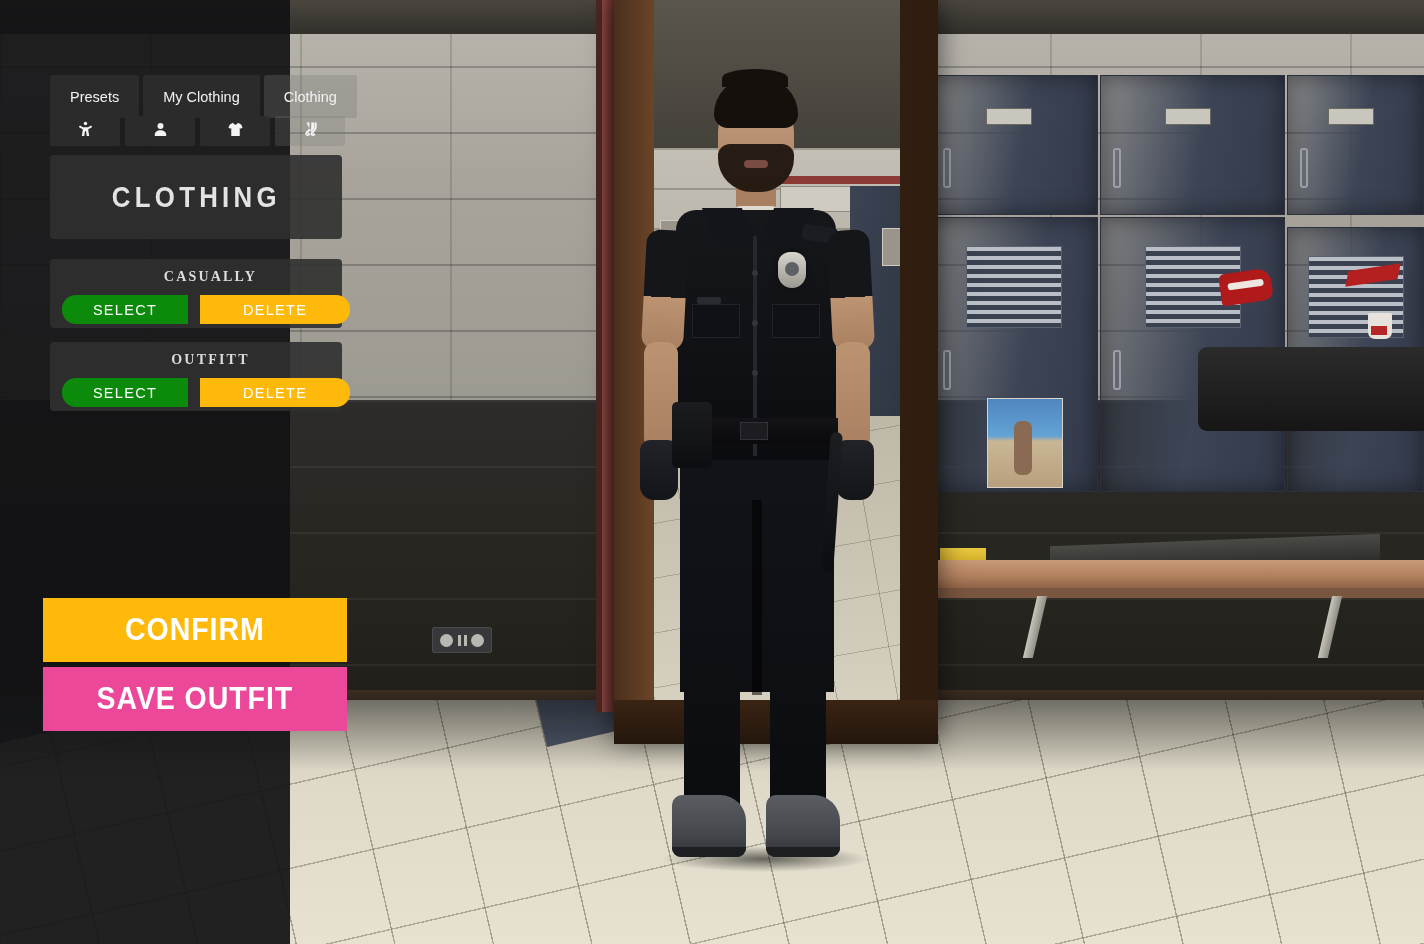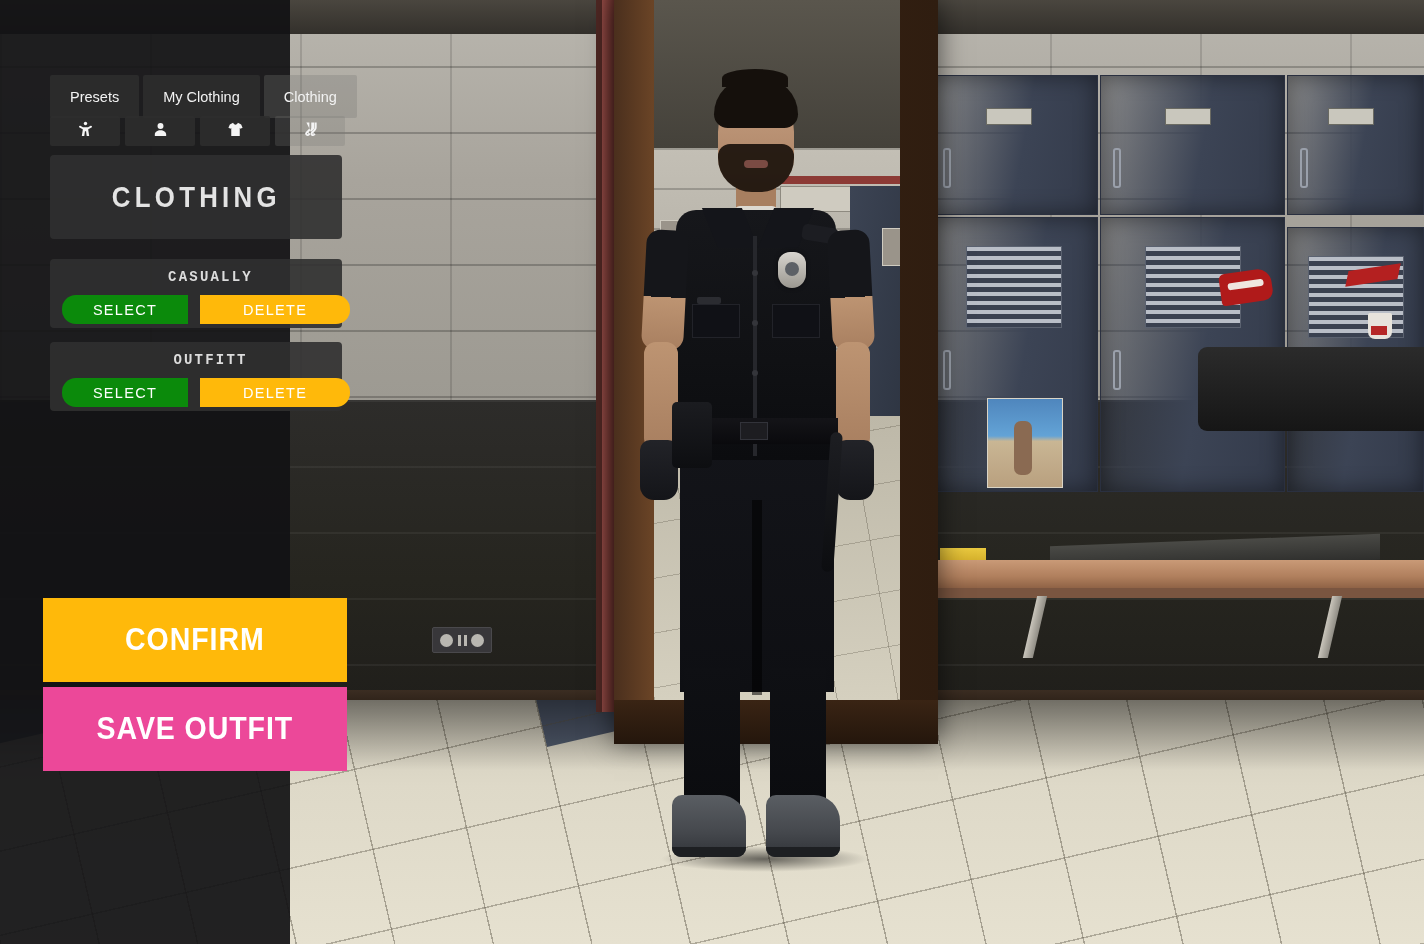--- a/index.html
+++ b/index.html
@@ -390,38 +390,38 @@
   }
 
   .outfit-list { position:absolute; left:50px; top:259px; width:292px; }
   .outfit-card {
     position:relative; width:292px; background:rgba(48,48,48,0.90);
     border-radius:4px; margin-bottom:14px; padding-bottom:4px; overflow:visible;
   }
   .outfit-name {
     height:36px; display:flex; align-items:center; justify-content:center;
     color:#dcdcdc; font-size:14px; font-weight:bold; letter-spacing:2.2px;
-    font-family:Liberation Mono, monospace;
+    font-family:Liberation Serif, serif;
     margin-left:29px;
   }
   .outfit-btns { display:flex; }
   .btn-select, .btn-delete {
     height:29px; flex:1;
     display:flex; align-items:center; justify-content:center;
     color:#ffffff; font-size:14.5px; letter-spacing:1.3px; cursor:pointer;margin-left:12px;
   }
   .btn-select { background:#0b8a0b; border-radius:14px 0 0 14px; }
   .btn-delete {
     background:#ffb90a; border-radius:0 14px 14px 0;
     width:150px; flex:none; margin-right:-8px;text-align:center;
   }
 
   .bottom-actions { position:absolute; left:43px; top:598px; width:304px; }
   .big-btn {
-    width:304px; height:84px; display:flex; align-items:center; justify-content:center;
+    width:304px; height:64px; display:flex; align-items:center; justify-content:center;
     color:#ffffff; font-size:31px; font-weight:bold; letter-spacing:1px;
     font-family:"Liberation Sans Narrow","Liberation Sans", sans-serif;
     cursor:pointer;
   }
   .big-btn span { transform:scaleX(.92); display:block; }
   .btn-confirm { background:#ffb90a; margin-bottom:5px; }
   .btn-save { background:#ec4899; }
 </style>
 </head>
 <body>

